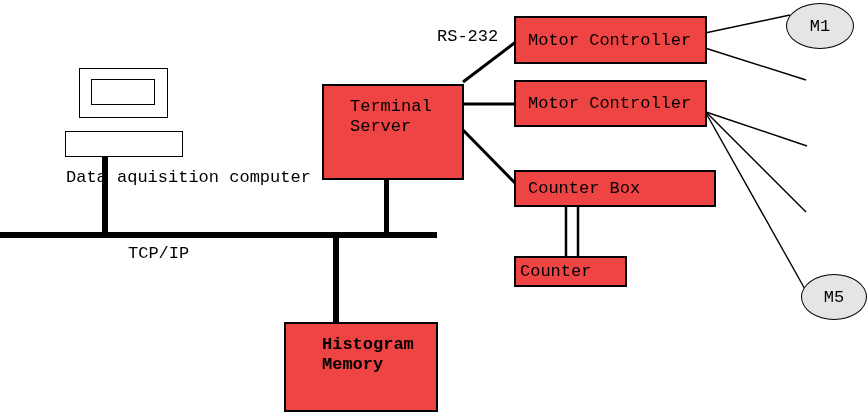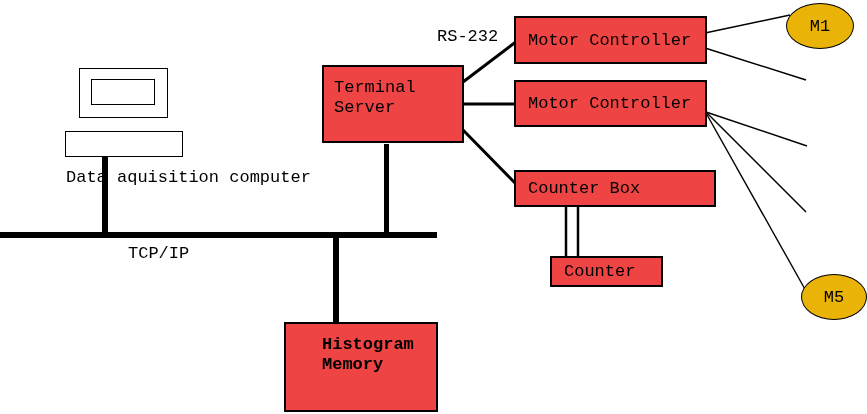--- a/index.html
+++ b/index.html
@@ -23,30 +23,30 @@
   #hist-drop { left:333px; top:235px; width:6px; height:88px; }
 
   .iconrect { position:absolute; border:1.5px solid #000; box-sizing:border-box; background:#fff; }
   #monitor  { left:79px; top:68px; width:89px; height:50px; }
   #screen   { position:absolute; left:11px; top:10px; width:64px; height:26px;
               border:1.5px solid #000; box-sizing:border-box; background:#fff; }
   #keyboard { left:65px; top:131px; width:118px; height:26px; }
 
   .box { position:absolute; border:2px solid #000; background:#ef4444; box-sizing:border-box;
          display:flex; align-items:center; white-space:normal; }
-  #terminal-server  { left:322px; top:65px;  width:142px; height:78px;
-                      align-items:flex-start; padding:11px 0 0 10px; line-height:20px; }
+  #terminal-server  { left:322px; top:84px;  width:142px; height:96px;
+                      align-items:flex-start; padding:11px 0 0 26px; line-height:20px; }
   #mc1              { left:514px; top:16px;  width:193px; height:48px; padding-left:12px; white-space:nowrap; }
   #mc2              { left:514px; top:80px;  width:193px; height:47px; padding-left:12px; white-space:nowrap; }
   #counter-box      { left:514px; top:170px; width:202px; height:37px; padding-left:12px; white-space:nowrap; }
-  #counter          { left:514px; top:256px; width:113px; height:31px; padding-left:12px; white-space:nowrap;margin-left:36px; }
+  #counter          { left:514px; top:256px; width:113px; height:31px; padding-left:4px; white-space:nowrap; }
   #histogram-memory { left:284px; top:322px; width:154px; height:90px;
                       align-items:flex-start; padding:11px 0 0 36px; line-height:20px;font-weight:bold; }
 
-  .ellipse { position:absolute; border:1.5px solid #000; border-radius:50%; background:#eab308;
+  .ellipse { position:absolute; border:1.5px solid #000; border-radius:50%; background:#e5e5e5;
              display:flex; align-items:center; justify-content:center; }
   #m1 { left:786px; top:3px;   width:66px; height:44px; }
   #m2 { left:801px; top:66px;  width:64px; height:44px; }
   #m3 { left:802px; top:130px; width:64px; height:46px; }
   #m4 { left:801px; top:194px; width:64px; height:44px; }
   #m5 { left:801px; top:274px; width:64px; height:44px; }
 </style>
 </head>
 <body>
 

